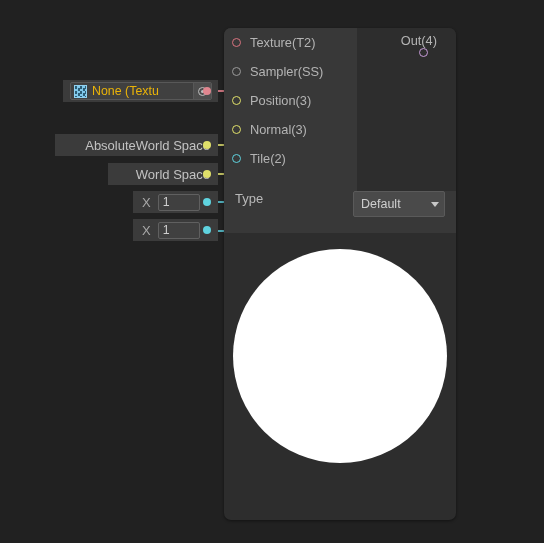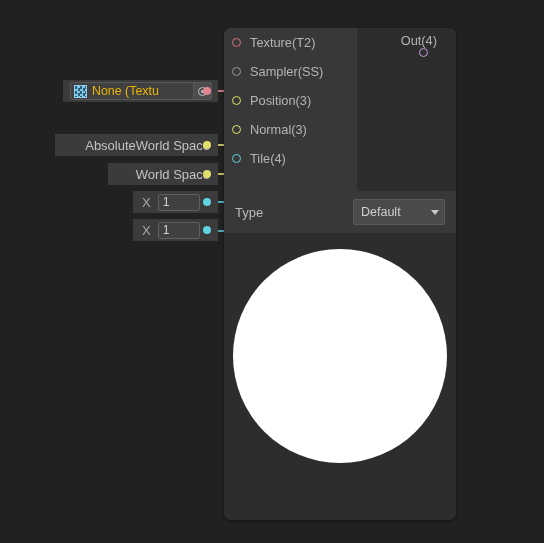--- a/index.html
+++ b/index.html
@@ -111,21 +111,20 @@
     color: #b4b4b4;
     margin-right: 9px;
   }
 
   
   #type-row {
     position: relative;
     height: 42px;
     background: #383838;
     display: flex;
-    align-items: center;
     padding: 0 11px;
     box-sizing: border-box;
   }
   #type-label {
     color: #b9b9b9;
     font-size: 13px;
     flex: 1;
   }
   #type-dropdown {
     width: 92px;
@@ -376,21 +375,21 @@
       <div class="port-row" style="top:58px;">
         <span class="port-dot pc-vector3"></span>
         <span class="port-label">Position(3)</span>
       </div>
       <div class="port-row" style="top:87px;">
         <span class="port-dot pc-vector3"></span>
         <span class="port-label">Normal(3)</span>
       </div>
       <div class="port-row" style="top:116px;">
         <span class="port-dot pc-float"></span>
-        <span class="port-label">Tile(4)</span>
+        <span class="port-label">Tile(2)</span>
       </div>
 
       <div id="out-row">
         <span id="out-label">Out(4)</span>
         <span class="port-dot pc-vector4"></span>
       </div>
     </div>
 
     <div id="type-row">
       <span id="type-label">Type</span>

